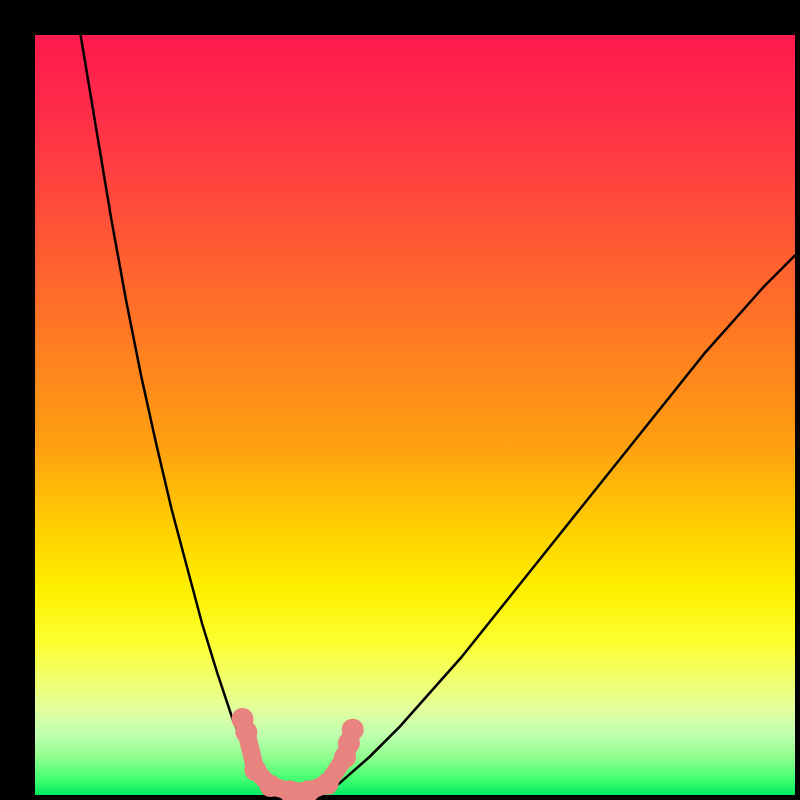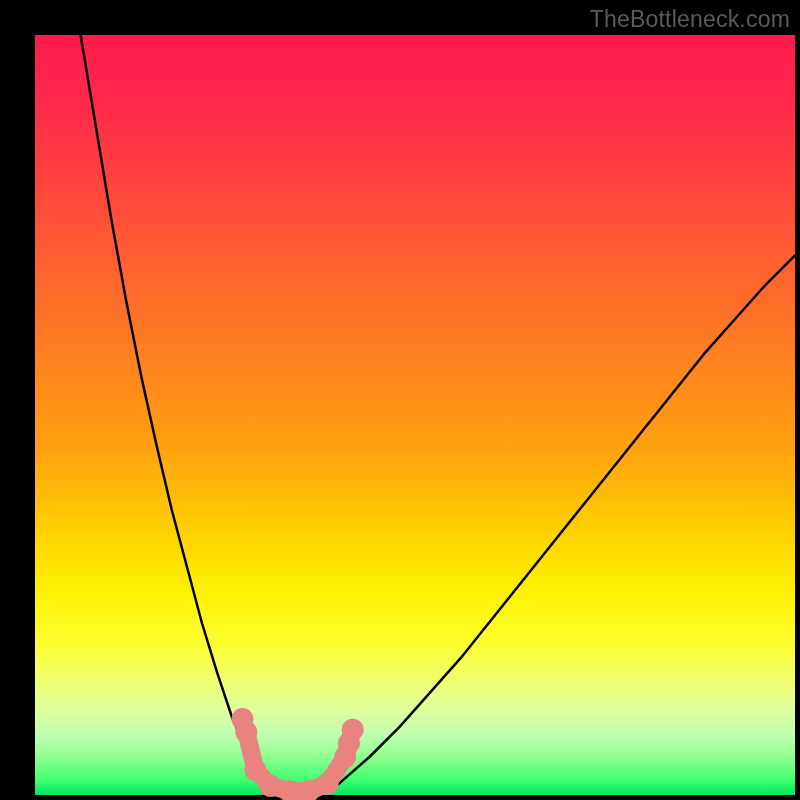--- a/index.html
+++ b/index.html
@@ -75,14 +75,13 @@
         <circle cx="270.60" cy="785.88" r="11" fill="#e8837f"></circle>
         <circle cx="289.60" cy="791.20" r="11" fill="#e8837f"></circle>
         <circle cx="308.60" cy="791.20" r="11" fill="#e8837f"></circle>
         <circle cx="327.60" cy="783.60" r="11" fill="#e8837f"></circle>
         <circle cx="345.08" cy="757.00" r="11" fill="#e8837f"></circle>
         <circle cx="348.88" cy="743.32" r="11" fill="#e8837f"></circle>
         <circle cx="352.68" cy="729.64" r="11" fill="#e8837f"></circle>
       </g>
   </svg>
 
-  <div class="watermark">TheBottleneck.com</div>
 </div>
 
 </body></html>

